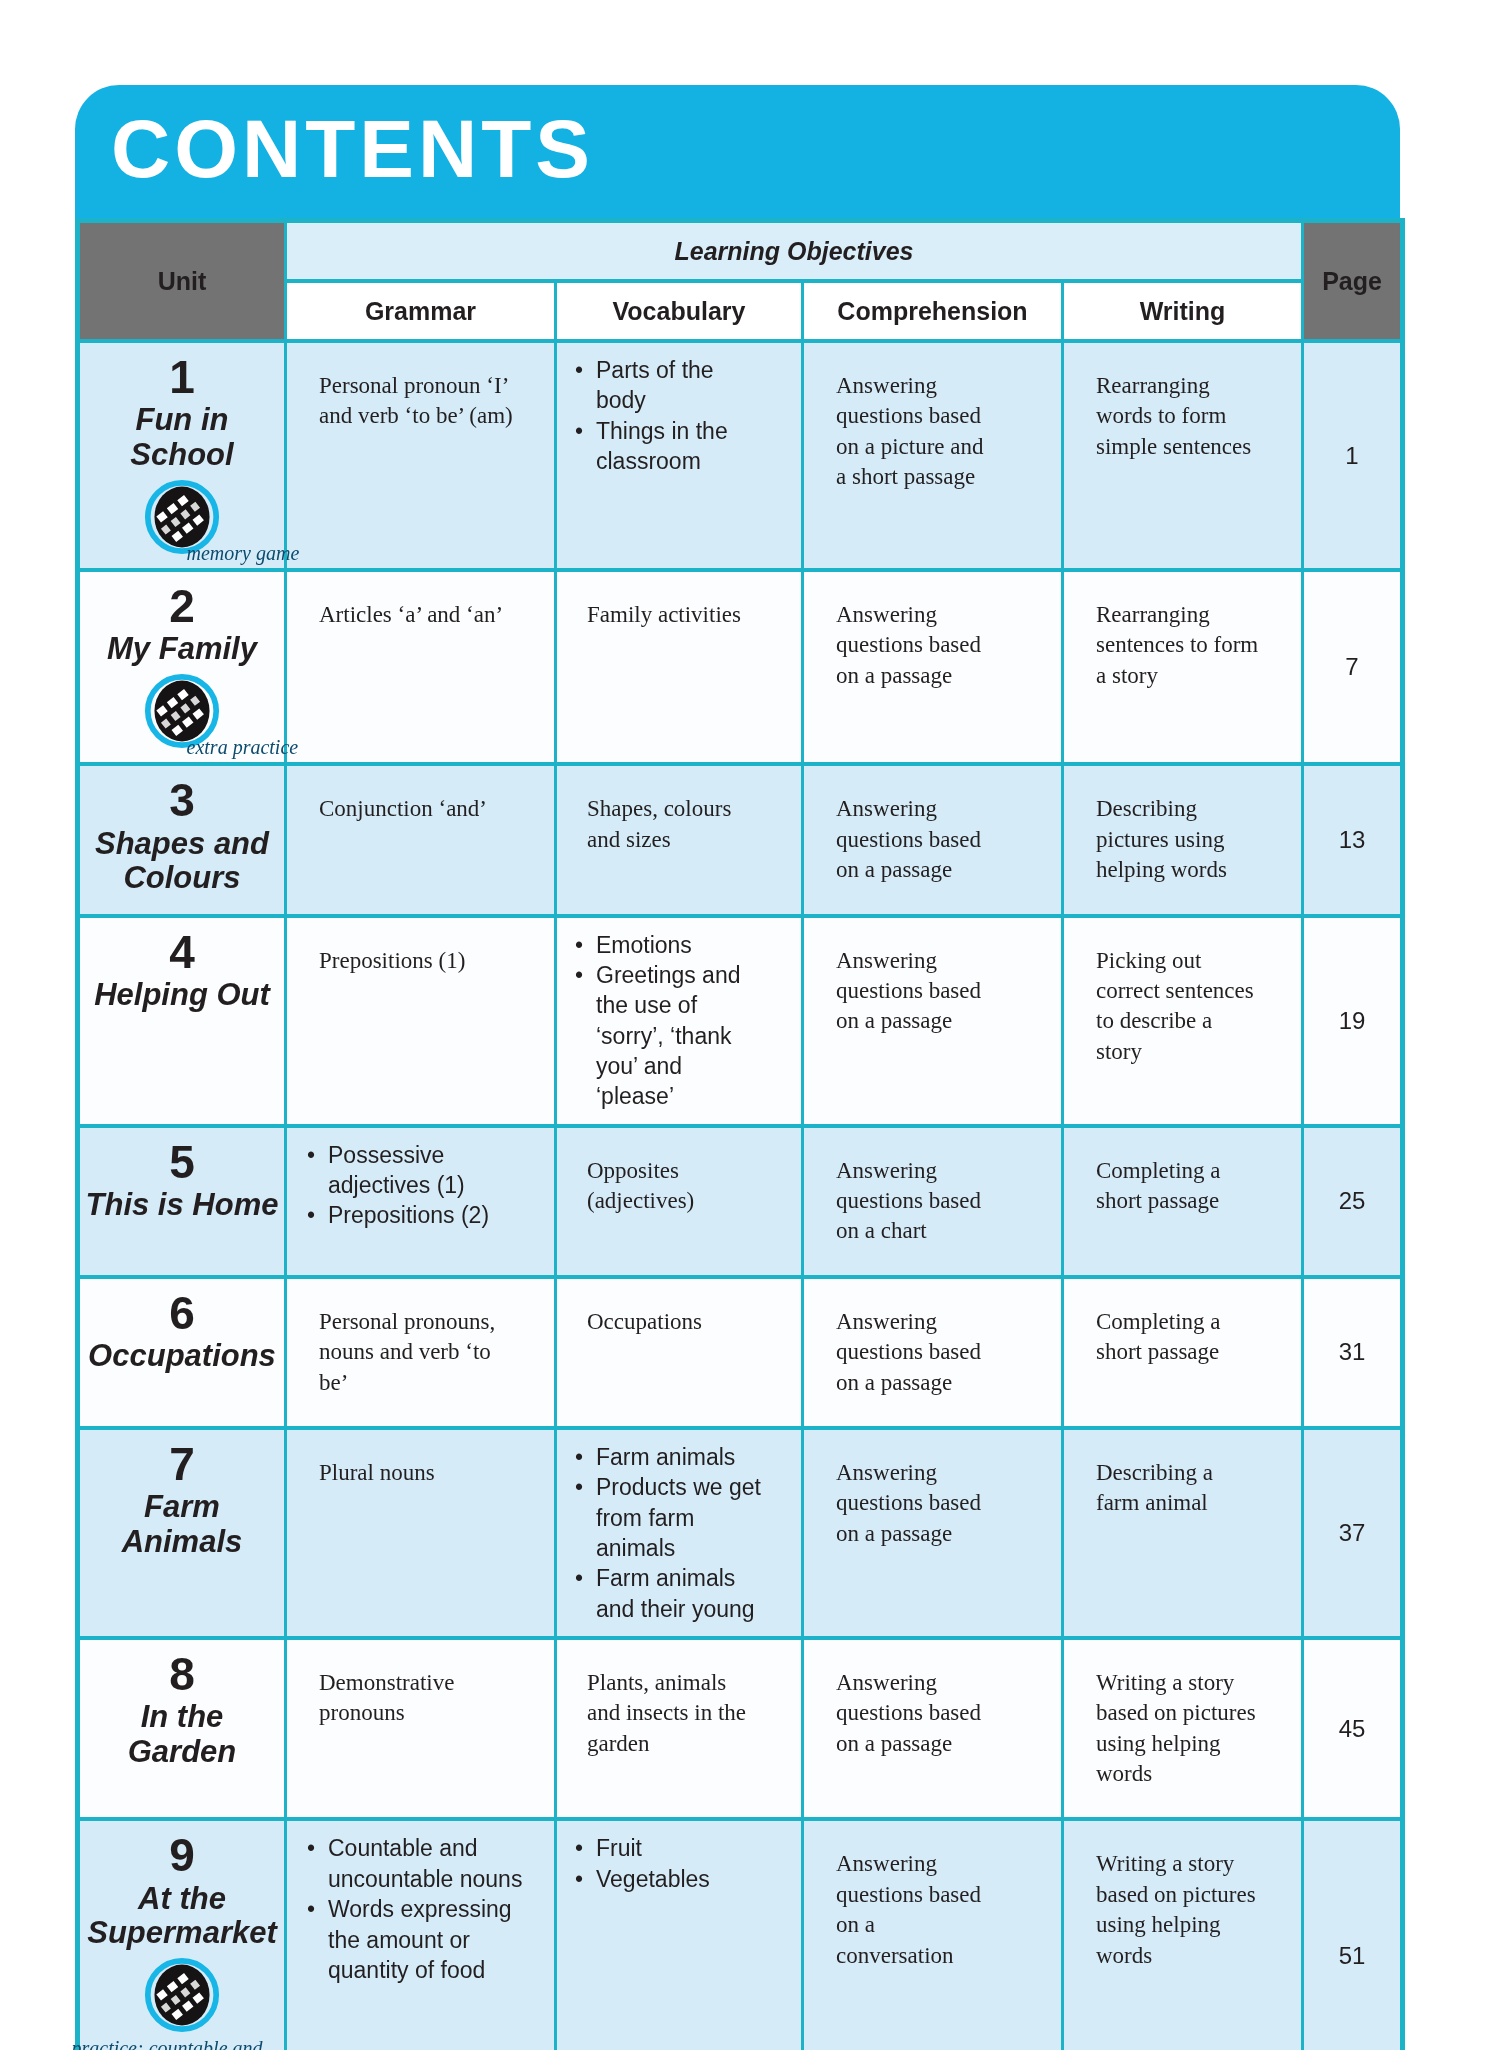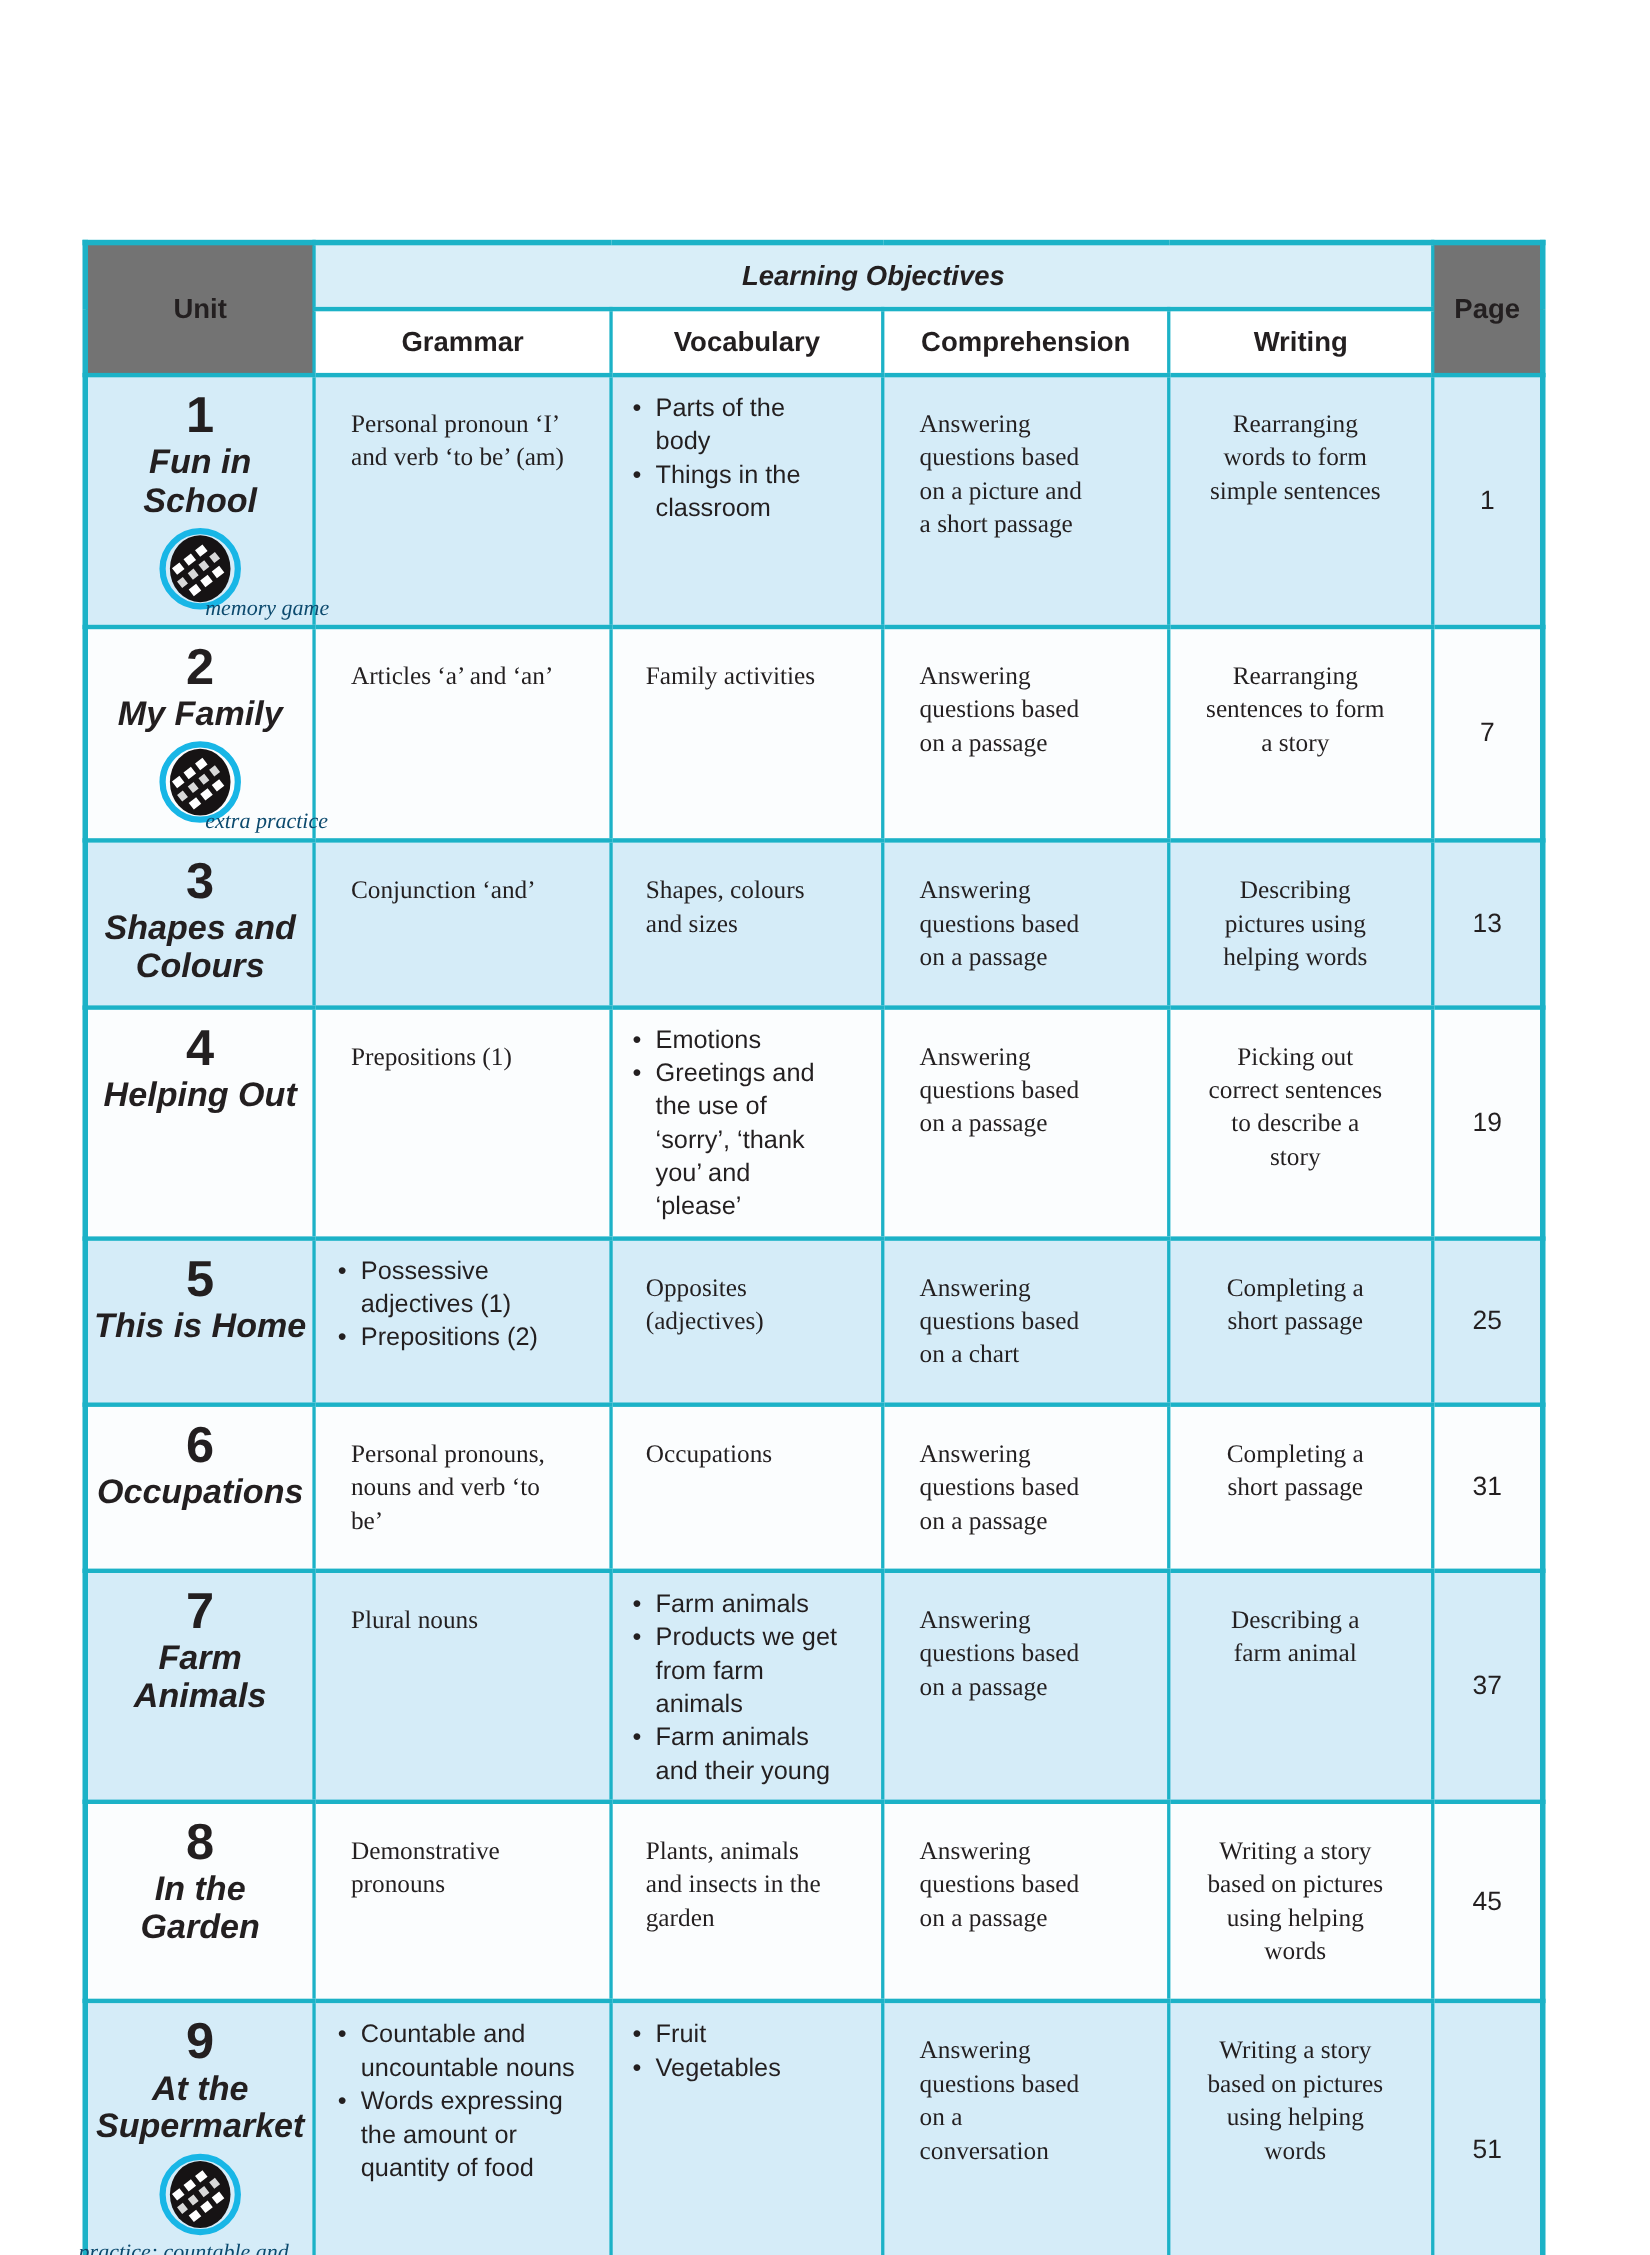--- a/index.html
+++ b/index.html
@@ -45,33 +45,36 @@
     font-family:"Liberation Serif","DejaVu Serif",serif;font-style:italic;
     font-size:20px;color:#0c4a6e;line-height:1.1;
   }
   .cap-right .caption{position:absolute;left:56%;bottom:-2px;white-space:nowrap;}
   .cap-below .caption{display:block;margin-top:-4px;white-space:normal;width:200px;margin-left:-30px;text-align:center;}
 
   
   .cell-grammar{padding:12px 18px 12px 16px;}
   .cell-vocabulary{padding:12px 36px 12px 14px;}
   .cell-comprehension{padding:12px 52px 12px 16px;}
-  .cell-writing{padding:12px 26px 12px 16px;text-align:center;}
+  .cell-writing{padding:12px 26px 12px 16px;}
   .cell-page{vertical-align:middle;text-align:center;font-size:24px;padding:4px;}
 
   ul.bullets{margin:0;padding:0;list-style:none;}
   ul.bullets li{position:relative;padding-left:25px;margin:0;}
   ul.bullets li::before{content:"•";position:absolute;left:4px;}
   td p{margin:16px;font-family:Liberation Serif, serif;}
 </style>
 </head>
 <body>
 
 <div class="sheet">
 
+  <header class="banner">
+    <h1>CONTENTS</h1>
+  </header>
 
   <table>
     <colgroup>
       <col style="width:208px">
         <col style="width:270px">
         <col style="width:247px">
       <col style="width:260px">
         <col style="width:240px">
         <col style="width:100px">
     </colgroup>

